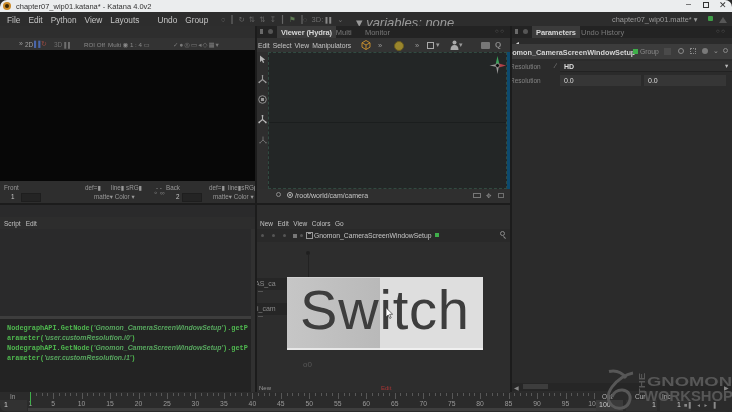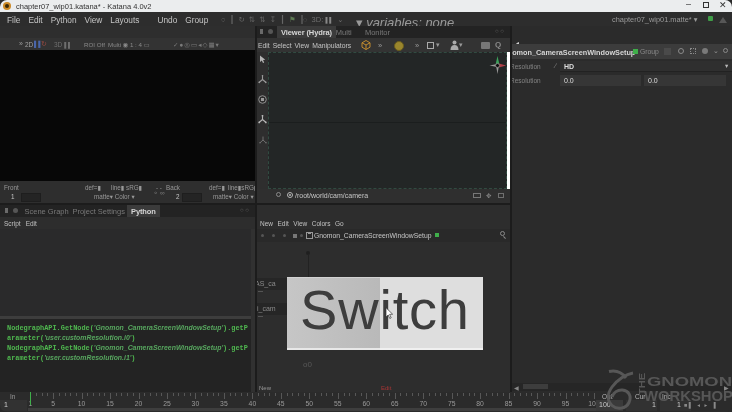--- a/index.html
+++ b/index.html
@@ -63,43 +63,35 @@
       <div class="abs" style="left:166px;top:3px;">Back</div>
       <div class="abs" style="left:176px;top:12px;color:#c5c5c5;">2</div>
       <div class="abs" style="left:182px;top:12px;width:20px;height:9px;background:#242424;border:1px solid #1e1e1e;"></div>
       <div class="abs" style="left:209px;top:3px;">def=▮</div>
       <div class="abs" style="left:228px;top:3px;">line▮sRG▮</div>
       <div class="abs" style="left:213px;top:12px;">matte▾ Color ▾</div>
     </div>
   </div>
 
   <div class="abs" style="left:0;top:205px;width:256px;height:187px;background:#2a2a2b;">
-    <div class="abs tabbar" style="left:0;top:0;width:256px;height:12px;">
-      <div class="abs ticn" style="left:5px;"></div>
-      <div class="abs gicn" style="left:13px;"></div>
-      <div class="abs tab" style="left:20.5px;top:0;">Scene Graph</div>
-      <div class="abs tab" style="left:68.4px;top:0;">Project Settings</div>
-      <div class="abs tab active" style="left:127px;top:0;">Python</div>
-      <div class="abs circ2" style="left:240px;">○ ○</div>
-    </div>
     <div class="abs" style="left:0;top:12px;width:256px;height:12px;background:#2d2d2d;">
       <div class="abs" style="left:4px;top:3px;font-size:6.5px;color:#c0c0c0;"><span style="margin-right:5px;">Script</span><span>Edit</span></div>
     </div>
 
     <div class="abs" style="left:0;top:24px;width:251px;height:87px;background:#2a2a2b;"></div>
     <div class="abs" style="left:251px;top:24px;width:5px;height:164px;background:#313131;"></div>
 
     <div class="abs" style="left:0;top:111px;width:251px;height:3px;background:#3d3d3d;"></div>
 
     <div class="abs" style="left:0;top:114px;width:251px;height:74px;background:#232323;">
       <div class="abs" style="left:7px;top:4px;width:246px;font-family:'Liberation Mono',monospace;font-size:6.9px;line-height:9px;font-weight:bold;color:#4fb84f;white-space:nowrap;">NodegraphAPI.GetNode(<i style="color:#57a75f;">'Gnomon_CameraScreenWindowSetup'</i>).getP<br>arameter(<i style="color:#57a75f;">'user.customResolution.i0'</i>)<br>NodegraphAPI.GetNode(<i style="color:#57a75f;">'Gnomon_CameraScreenWindowSetup'</i>).getP<br>arameter(<i style="color:#57a75f;">'user.customResolution.i1'</i>)</div>
     </div>
   </div>
 
-  <div class="abs" style="left:257px;top:26px;width:253px;height:177px;background:#ffffff;">
+  <div class="abs" style="left:257px;top:26px;width:253px;height:177px;background:#0c4a6e;">
     <div class="abs tabbar" style="left:0;top:0;width:253px;height:12px;">
       <div class="abs ticn" style="left:3px;"></div>
       <div class="abs gicn" style="left:11px;"></div>
       <div class="abs tab active" style="left:20px;top:0;">Viewer (Hydra)</div>
       <div class="abs tab" style="left:74.8px;top:0;">Multi</div>
       <div class="abs tab" style="left:103.9px;top:0;">Monitor</div>
       <div class="abs circ2" style="left:238px;">○ ○</div>
     </div>
 
     <div class="abs" style="left:0;top:12px;width:253px;height:14px;background:#333;">
@@ -198,20 +190,27 @@
       <div class="abs" style="left:-4px;top:61px;width:40px;height:12px;background:#262626;"></div>
       <div class="abs" style="left:0px;top:63px;font-size:7px;color:#8a8a8a;">i_cam</div>
       <div class="abs" style="left:1px;top:74px;width:5px;height:1px;background:#555;"></div>
       <div class="abs" style="left:46px;top:118px;font-size:8px;color:#585858;">o0</div>
       <div class="abs" style="left:2px;top:143px;font-size:6px;color:#999;">New</div>
       <div class="abs" style="left:124px;top:143px;font-size:6px;color:#a83636;">Edit</div>
     </div>
   </div>
 
   <div class="abs" style="left:512px;top:26px;width:220px;height:366px;background:#2b2b2b;overflow:hidden;">
+    <div class="abs tabbar" style="left:0;top:0;width:220px;height:12px;">
+      <div class="abs ticn" style="left:3px;"></div>
+      <div class="abs gicn" style="left:11px;"></div>
+      <div class="abs tab active" style="left:20px;top:0;">Parameters</div>
+      <div class="abs tab" style="left:65px;top:0;">Undo History</div>
+      <div class="abs circ2" style="left:204px;">○ ○</div>
+    </div>
     <div class="abs" style="left:4px;top:13px;font-size:6px;color:#ccc;">◂</div>
 
     <div class="abs" style="left:0;top:18px;width:220px;height:15px;background:#3c3c3c;">
       <div class="abs" style="left:-10px;top:3.5px;font-size:7.3px;font-weight:bold;color:#d5d5d5;white-space:nowrap;">Gnomon_CameraScreenWindowSetup</div>
       <div class="abs" style="left:121px;top:5px;width:5px;height:5px;background:#3fae4a;"></div>
       <div class="abs" style="left:128px;top:4px;font-size:6.8px;color:#8a8a8a;">Group</div>
       <div class="abs" style="left:152px;top:4px;width:7px;height:7px;background:#4a4a4a;"></div>
       <div class="abs" style="left:166px;top:4px;width:6px;height:6px;border:1px solid #8a8a8a;border-radius:50%;"></div>
       <div class="abs" style="left:178px;top:4px;width:6px;height:6px;border:1px dotted #8a8a8a;"></div>
       <div class="abs" style="left:190px;top:4px;width:6px;height:6px;background:#7a7a7a;border-radius:50%;"></div>

